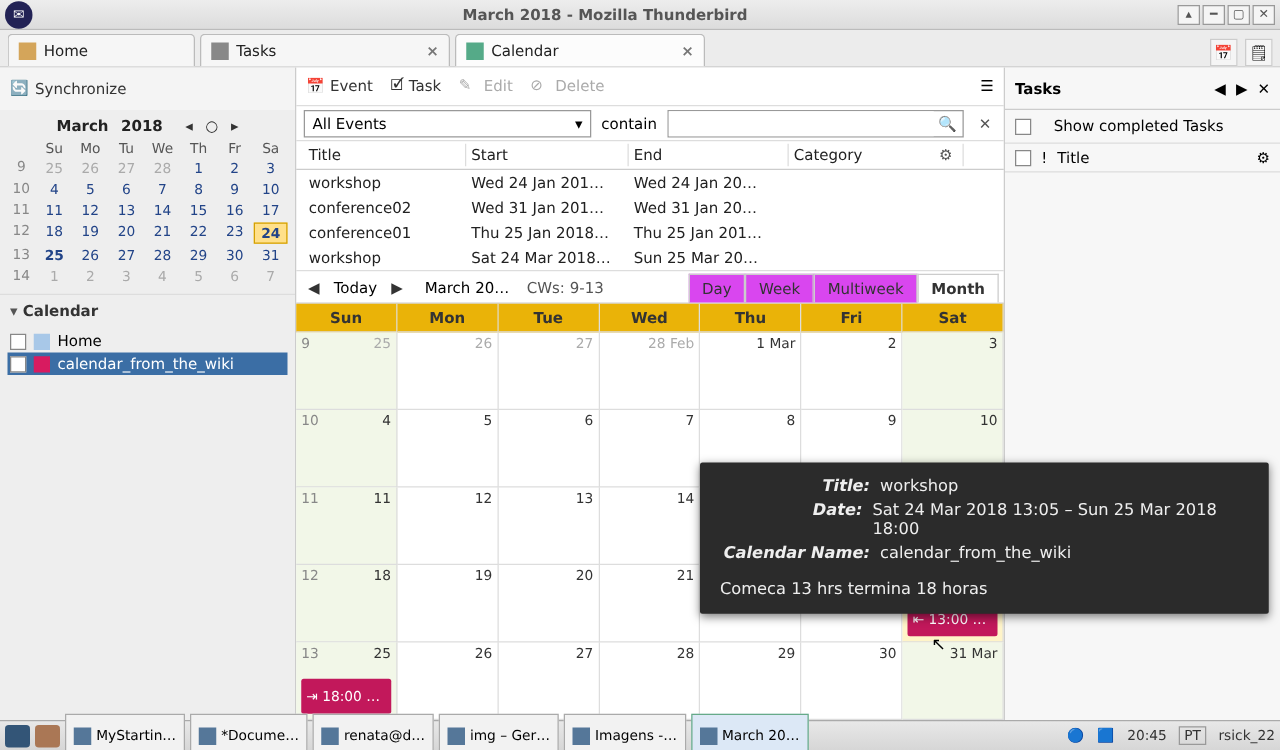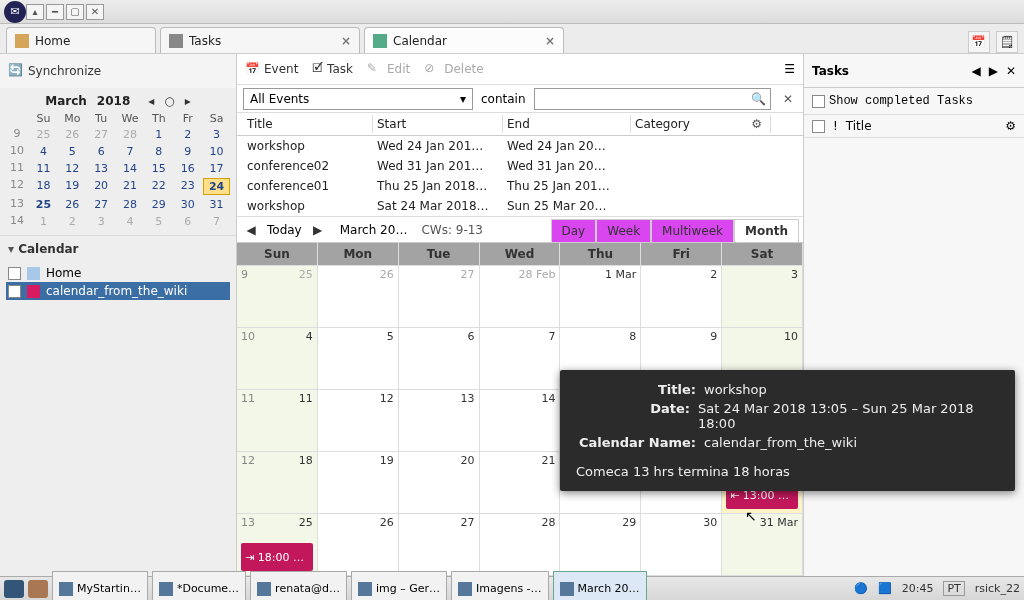--- a/index.html
+++ b/index.html
@@ -53,54 +53,55 @@
   .et-head > div { border-right:1px solid #ddd; padding:2px 4px; }
   .et-row > div { padding:1px 4px; white-space:nowrap; overflow:hidden; text-overflow:ellipsis; color:#222; }
   .et-gear { margin-left:auto; color:#555; padding-right:4px; }
   .nav-row { height:28px; display:flex; align-items:center; gap:6px; padding:0 4px; border-bottom:1px solid #ccc; }
   .navbtn { width:20px; height:20px; display:flex; align-items:center; justify-content:center; color:#333; }
   .viewtabs { margin-left:auto; display:flex; height:100%; align-items:flex-end; }
   .viewtab { padding:4px 10px; border:1px solid #ccc; border-bottom:none; background:#d946ef; color:#333; }
   .viewtab.active { background:#fff; font-weight:bold; }
   .month-grid-wrap { flex:1; display:flex; flex-direction:column; position:relative; }
   .mg-head { display:grid; grid-template-columns: repeat(7, 1fr); }
-  .mg-head > div { text-align:center; padding:4px 0; border-right:1px solid #ddd; border-bottom:1px solid #ddd; background:#a3a3a3; font-weight:bold; color:#333; }
+  .mg-head > div { text-align:center; padding:4px 0; border-right:1px solid #ddd; border-bottom:1px solid #ddd; background:#eab308; font-weight:bold; color:#333; }
   .mg-body { display:grid; grid-template-columns: repeat(7, 1fr); grid-auto-rows: 62px; }
   .mg-cell { border-right:1px solid #ddd; border-bottom:1px solid #ddd; position:relative; }
   .mg-cell .num { position:absolute; top:2px; right:4px; color:#333; font-size:11px; }
   .mg-cell .wk { position:absolute; top:2px; left:4px; color:#888; font-size:11px; }
   .mg-cell.weekend { background:#f2f7e8; }
   .mg-cell.dim .num { color:#aaa; }
   .mg-cell.today { background:#fff4c8; }
   .event-pill { position:absolute; left:4px; right:4px; bottom:4px; height:28px; background:#c2185b; color:#fff; font-size:11px; padding:0 4px; display:flex; align-items:center; border-radius:2px; overflow:hidden; }
   .tooltip { position:absolute; left:560px; top:370px; width:455px; background:#2b2b2b; color:#eee; padding:12px 16px; font-size:13px; z-index:50; border-radius:2px; box-shadow:0 2px 8px rgba(0,0,0,.5); }
   .tooltip-row { display:flex; gap:8px; margin-bottom:4px; }
-  .tooltip-row .k { width:120px; text-align:right; font-weight:bold; }
+  .tooltip-row .k { width:120px; text-align:right; font-weight:bold;font-style:italic; }
   .tooltip-desc { margin-top:14px; }
   .right-col { width:220px; background:#f7f7f7; display:flex; flex-direction:column; }
   .rcol-head { height:34px; display:flex; align-items:center; padding:0 8px; border-bottom:1px solid #ccc; }
   .rcol-head .title { font-weight:bold; flex:1; }
   .rcol-head .arrows { display:flex; gap:8px; }
-  .rcol-show { padding:6px 8px; display:flex; align-items:center; gap:4px; border-bottom:1px solid #ddd;font-family:Liberation Mono, monospace; }
+  .rcol-show { padding:6px 8px; display:flex; align-items:center; gap:18px; border-bottom:1px solid #ddd; }
   .rcol-cols { padding:4px 8px; display:flex; align-items:center; gap:8px; border-bottom:1px solid #ddd; }
   .taskbar { height:24px; background:linear-gradient(#e8e8e8,#d6d6d6); border-top:1px solid #aaa; display:flex; align-items:center; gap:4px; padding:0 4px; position:absolute; bottom:0; left:0; right:0; }
   .tbapp { width:20px; height:18px; background:#888; border-radius:3px; }
   .tbentry { height:36px; border:1px solid #aaa; background:#f2f2f2; display:flex; align-items:center; gap:4px; padding:0 6px; max-width:106px; font-size:11px; overflow:hidden; white-space:nowrap; }
   .tbentry.active { background:#dce8f6; border-color:#6a8; }
   .tbentry .ico { width:14px; height:14px; background:#579; }
   .tray { margin-left:auto; display:flex; align-items:center; gap:10px; font-size:11px; color:#333; }
   .cursor { position:absolute; left:745px; top:508px; font-size:14px; color:#000; z-index:60; }
 </style>
 </head>
 <body>
 
 <div class="window-titlebar">
   <div class="titlebar-app">
       <span>✉</span>
     </div>
+  <div class="titlebar-title">March 2018 - Mozilla Thunderbird</div>
   <div class="titlebar-btns">
     <div class="tbarbtn">▴</div>
     <div class="tbarbtn">━</div>
     <div class="tbarbtn">▢</div>
     <div class="tbarbtn">✕</div>
   </div>
 </div>
 
 <div class="tabs-row">
   <div class="apptab">

